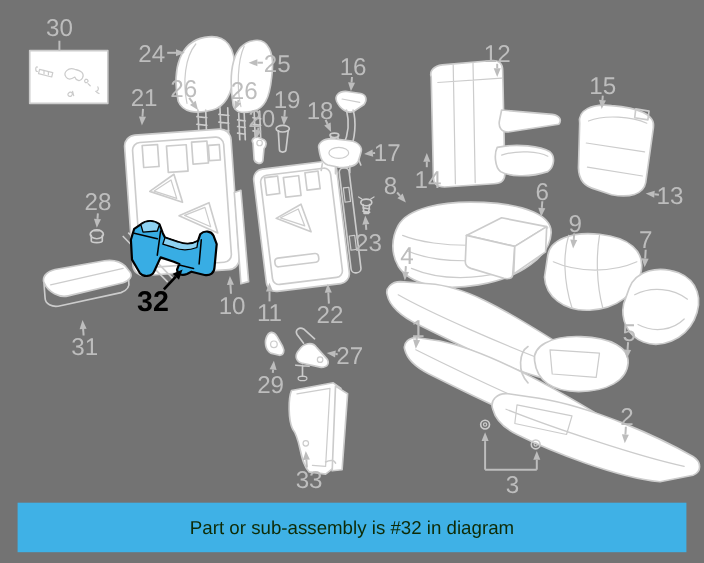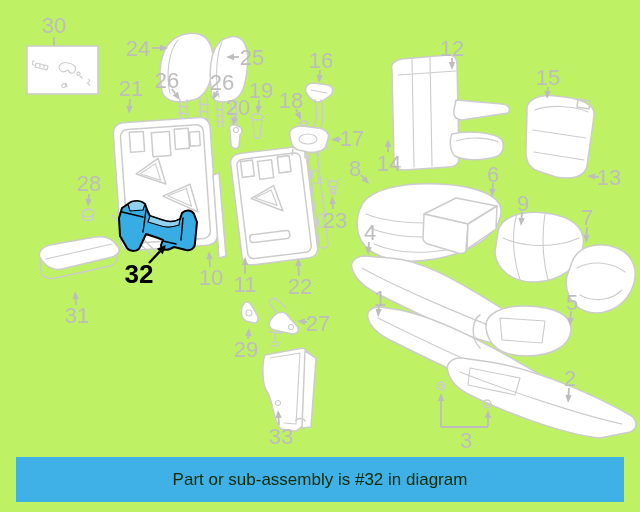--- a/index.html
+++ b/index.html
@@ -1,20 +1,20 @@
 <!DOCTYPE html>
 <html style="--line-gray: #cccccc; --label-gray: #bdbdbd; --highlight-blue: #38ade4; --banner-blue: #3fb1e6; --banner-text: #0e2b06; --outline-black: #000000;"><head>
 <meta charset="utf-8">
 <style>
   :root{
     --line-gray:#cccccc; --label-gray:#bdbdbd; --highlight-blue:#38ade4;
     --banner-blue:#3fb1e6; --banner-text:#0e2b06; --outline-black:#000000;
   }
   html,body{margin:0;padding:0;background:#fff;}
-  .stage{position:relative;width:640px;height:512px;background:#bef264;overflow:hidden;
+  .stage{position:relative;width:640px;height:512px;background:#737373;overflow:hidden;
          font-family:"Liberation Sans",sans-serif;}
   svg text{font-family:"Liberation Sans",sans-serif;}
   .ln {fill:none;stroke:var(--line-gray);stroke-width:1.5;stroke-linecap:round;stroke-linejoin:round;}
   .lnw{fill:#ffffff;stroke:var(--line-gray);stroke-width:1.5;stroke-linecap:round;stroke-linejoin:round;}
   .lnt{fill:none;stroke:var(--line-gray);stroke-width:1.1;stroke-linecap:round;stroke-linejoin:round;}
   .hlfill{fill:var(--highlight-blue);stroke:var(--outline-black);stroke-width:2;stroke-linejoin:round;}
   .hlfacet{fill:#8ed2f2;stroke:var(--outline-black);stroke-width:1.2;stroke-linejoin:round;}
   .hlline{fill:none;stroke:var(--outline-black);stroke-width:1.4;stroke-linecap:round;}
   .banner{position:absolute;left:16px;top:457px;width:608px;height:45px;
           background:var(--banner-blue);color:var(--banner-text);

